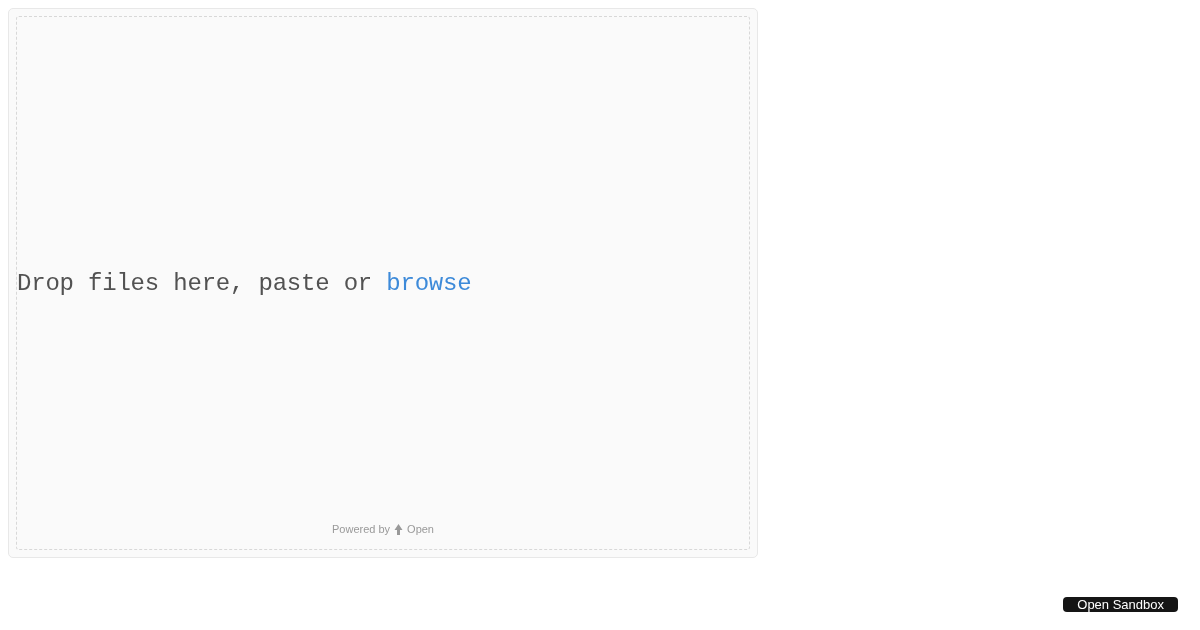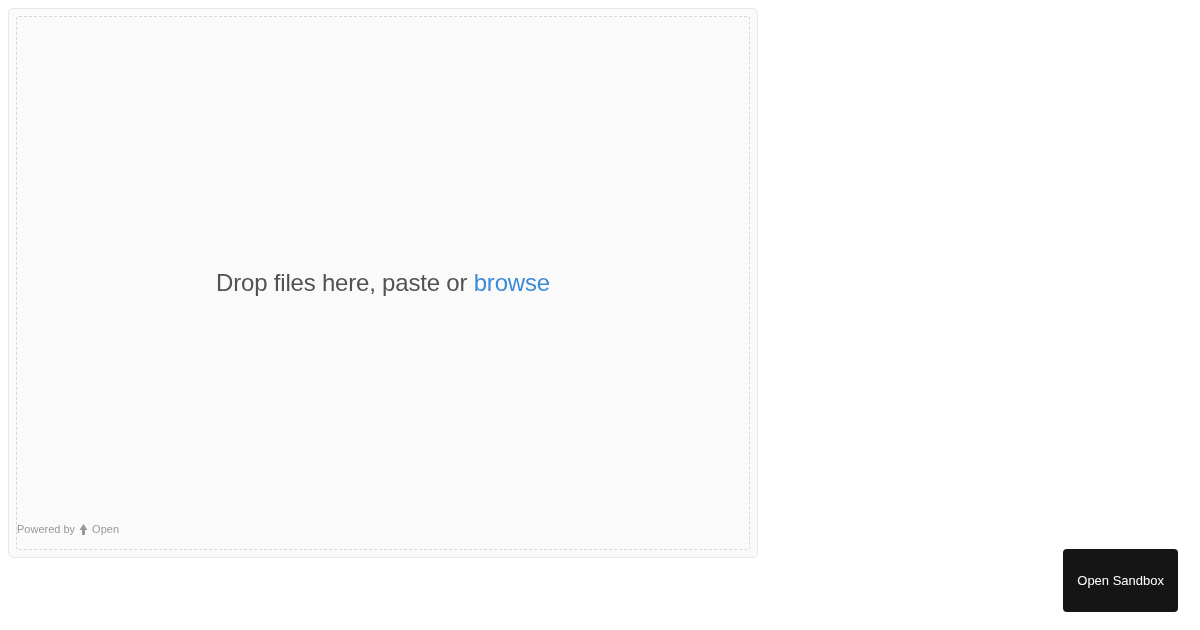--- a/index.html
+++ b/index.html
@@ -36,22 +36,23 @@
       border-radius: 3px;
       display: flex;
       flex-direction: column;
       align-items: center;
       justify-content: center;
     }
     .drop-area {
       flex: 1;
       display: flex;
       align-items: center;
-      justify-content: center;
+      justify-content: flex-start;
       width: 100%;
+      font-family: Liberation Mono, monospace;
     }
     .drop-text {
       font-size: 24px;
       font-weight: 400;
       color: #525252;
       text-align: center;
       letter-spacing: -0.2px;
     }
     .browse-link {
       color: #3d8ad9;
@@ -60,42 +61,42 @@
     .powered-by {
       position: absolute;
       bottom: 14px;
       left: 0;
       right: 0;
       text-align: center;
       font-size: 11px;
       color: #999;
       display: flex;
       align-items: center;
-      justify-content: flex-start;
+      justify-content: center;
       gap: 3px;
     }
     .uppy-icon {
       display: inline-flex;
       align-items: center;
       justify-content: center;
     }
     .uppy-icon svg {
       width: 11px;
       height: 11px;
       fill: #999;
     }
     .open-sandbox-btn {
       position: absolute;
       bottom: 18px;
       right: 22px;
       background: #151515;
       color: #fff;
       border: none;
       border-radius: 4px;
-      padding: 24px 14px;
+      padding: 0 14px;
       font-size: 13px;
       font-family: inherit;
       cursor: pointer;
     }
   </style>
 </head>
 <body>
 
 <div class="dashboard-container">
   <div class="dashboard-inner">

